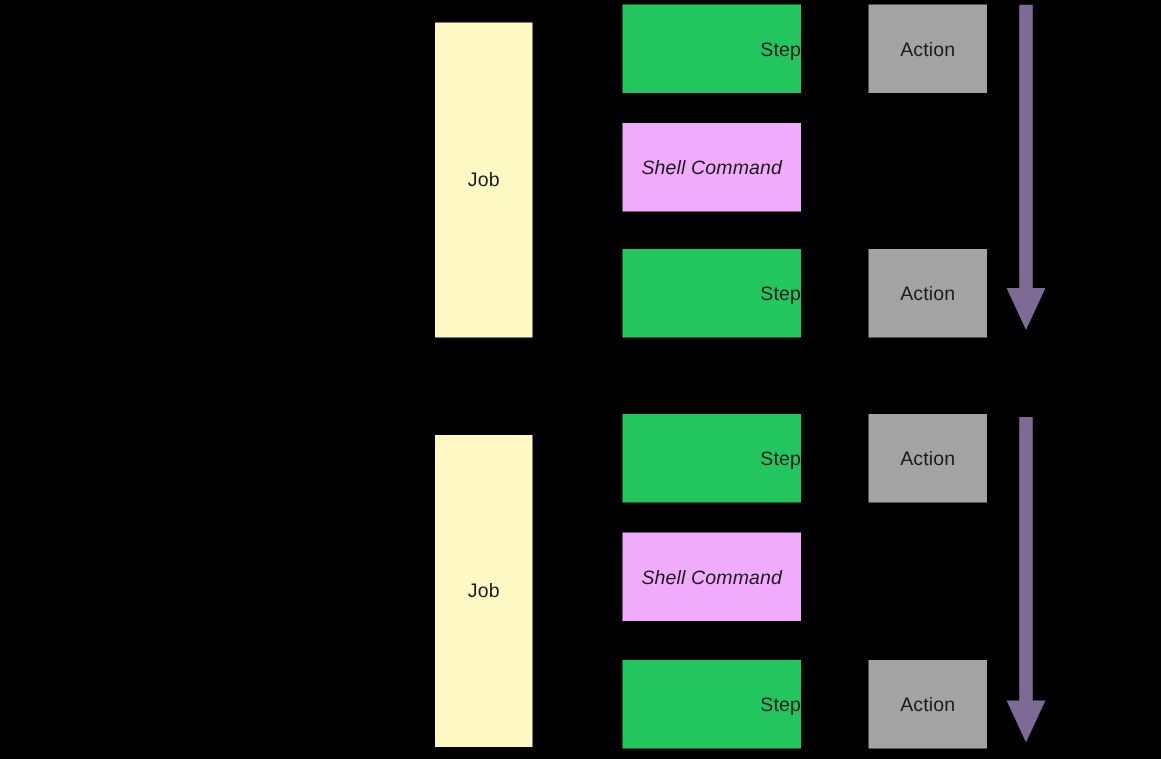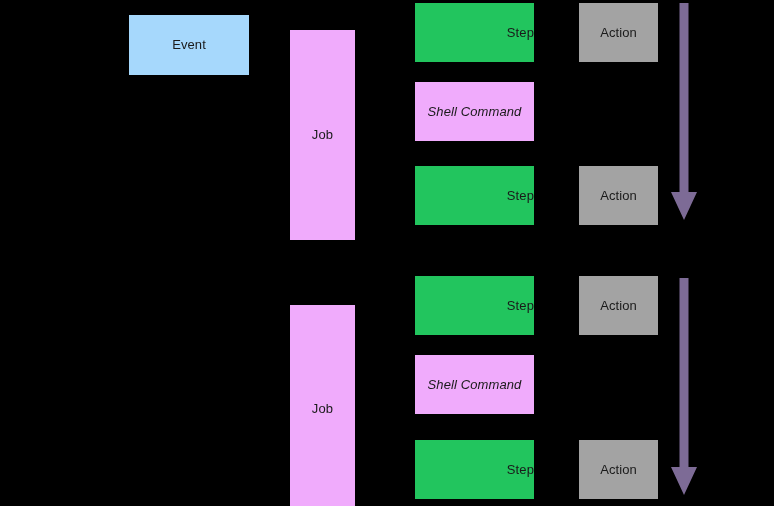--- a/index.html
+++ b/index.html
@@ -26,38 +26,35 @@
     justify-content: center;
     text-align: center;
     color: #1a1a1a;
     font-size: 13px;
     line-height: 1.2;
     font-family: "Liberation Sans", sans-serif;
     letter-spacing: 0.1px;
     -webkit-font-smoothing: antialiased;
   }
   .node-event  { background: #a6d8fc; }
-  .node-job    { background: #f0abfc; margin-top: 15px; }
+  .node-job    { background: #fef9c3; }
   .node-step   { background: #22c55e; justify-content: flex-end; }
   .node-shell  { background: #f0abfc; font-style: italic; }
   .node-action { background: #a3a3a3; }
 
   .arrow {
     position: absolute;
   }
   .arrow svg { display: block; }
 </style>
 </head>
 <body>
 
 <div id="canvas">
 
-  <div class="node node-event" style="left:129px; top:15px; width:120px; height:60px;">
-    <span>Event</span>
-  </div>
 
   <div class="node node-job" style="left:290px; top:15px; width:65px; height:210px;">
     <span>Job</span>
   </div>
 
   <div class="node node-step" style="left:415px; top:3px; width:119px; height:59px;">
     <span>Step</span>
   </div>
 
   <div class="node node-action" style="left:579px; top:3px; width:79px; height:59px;">

